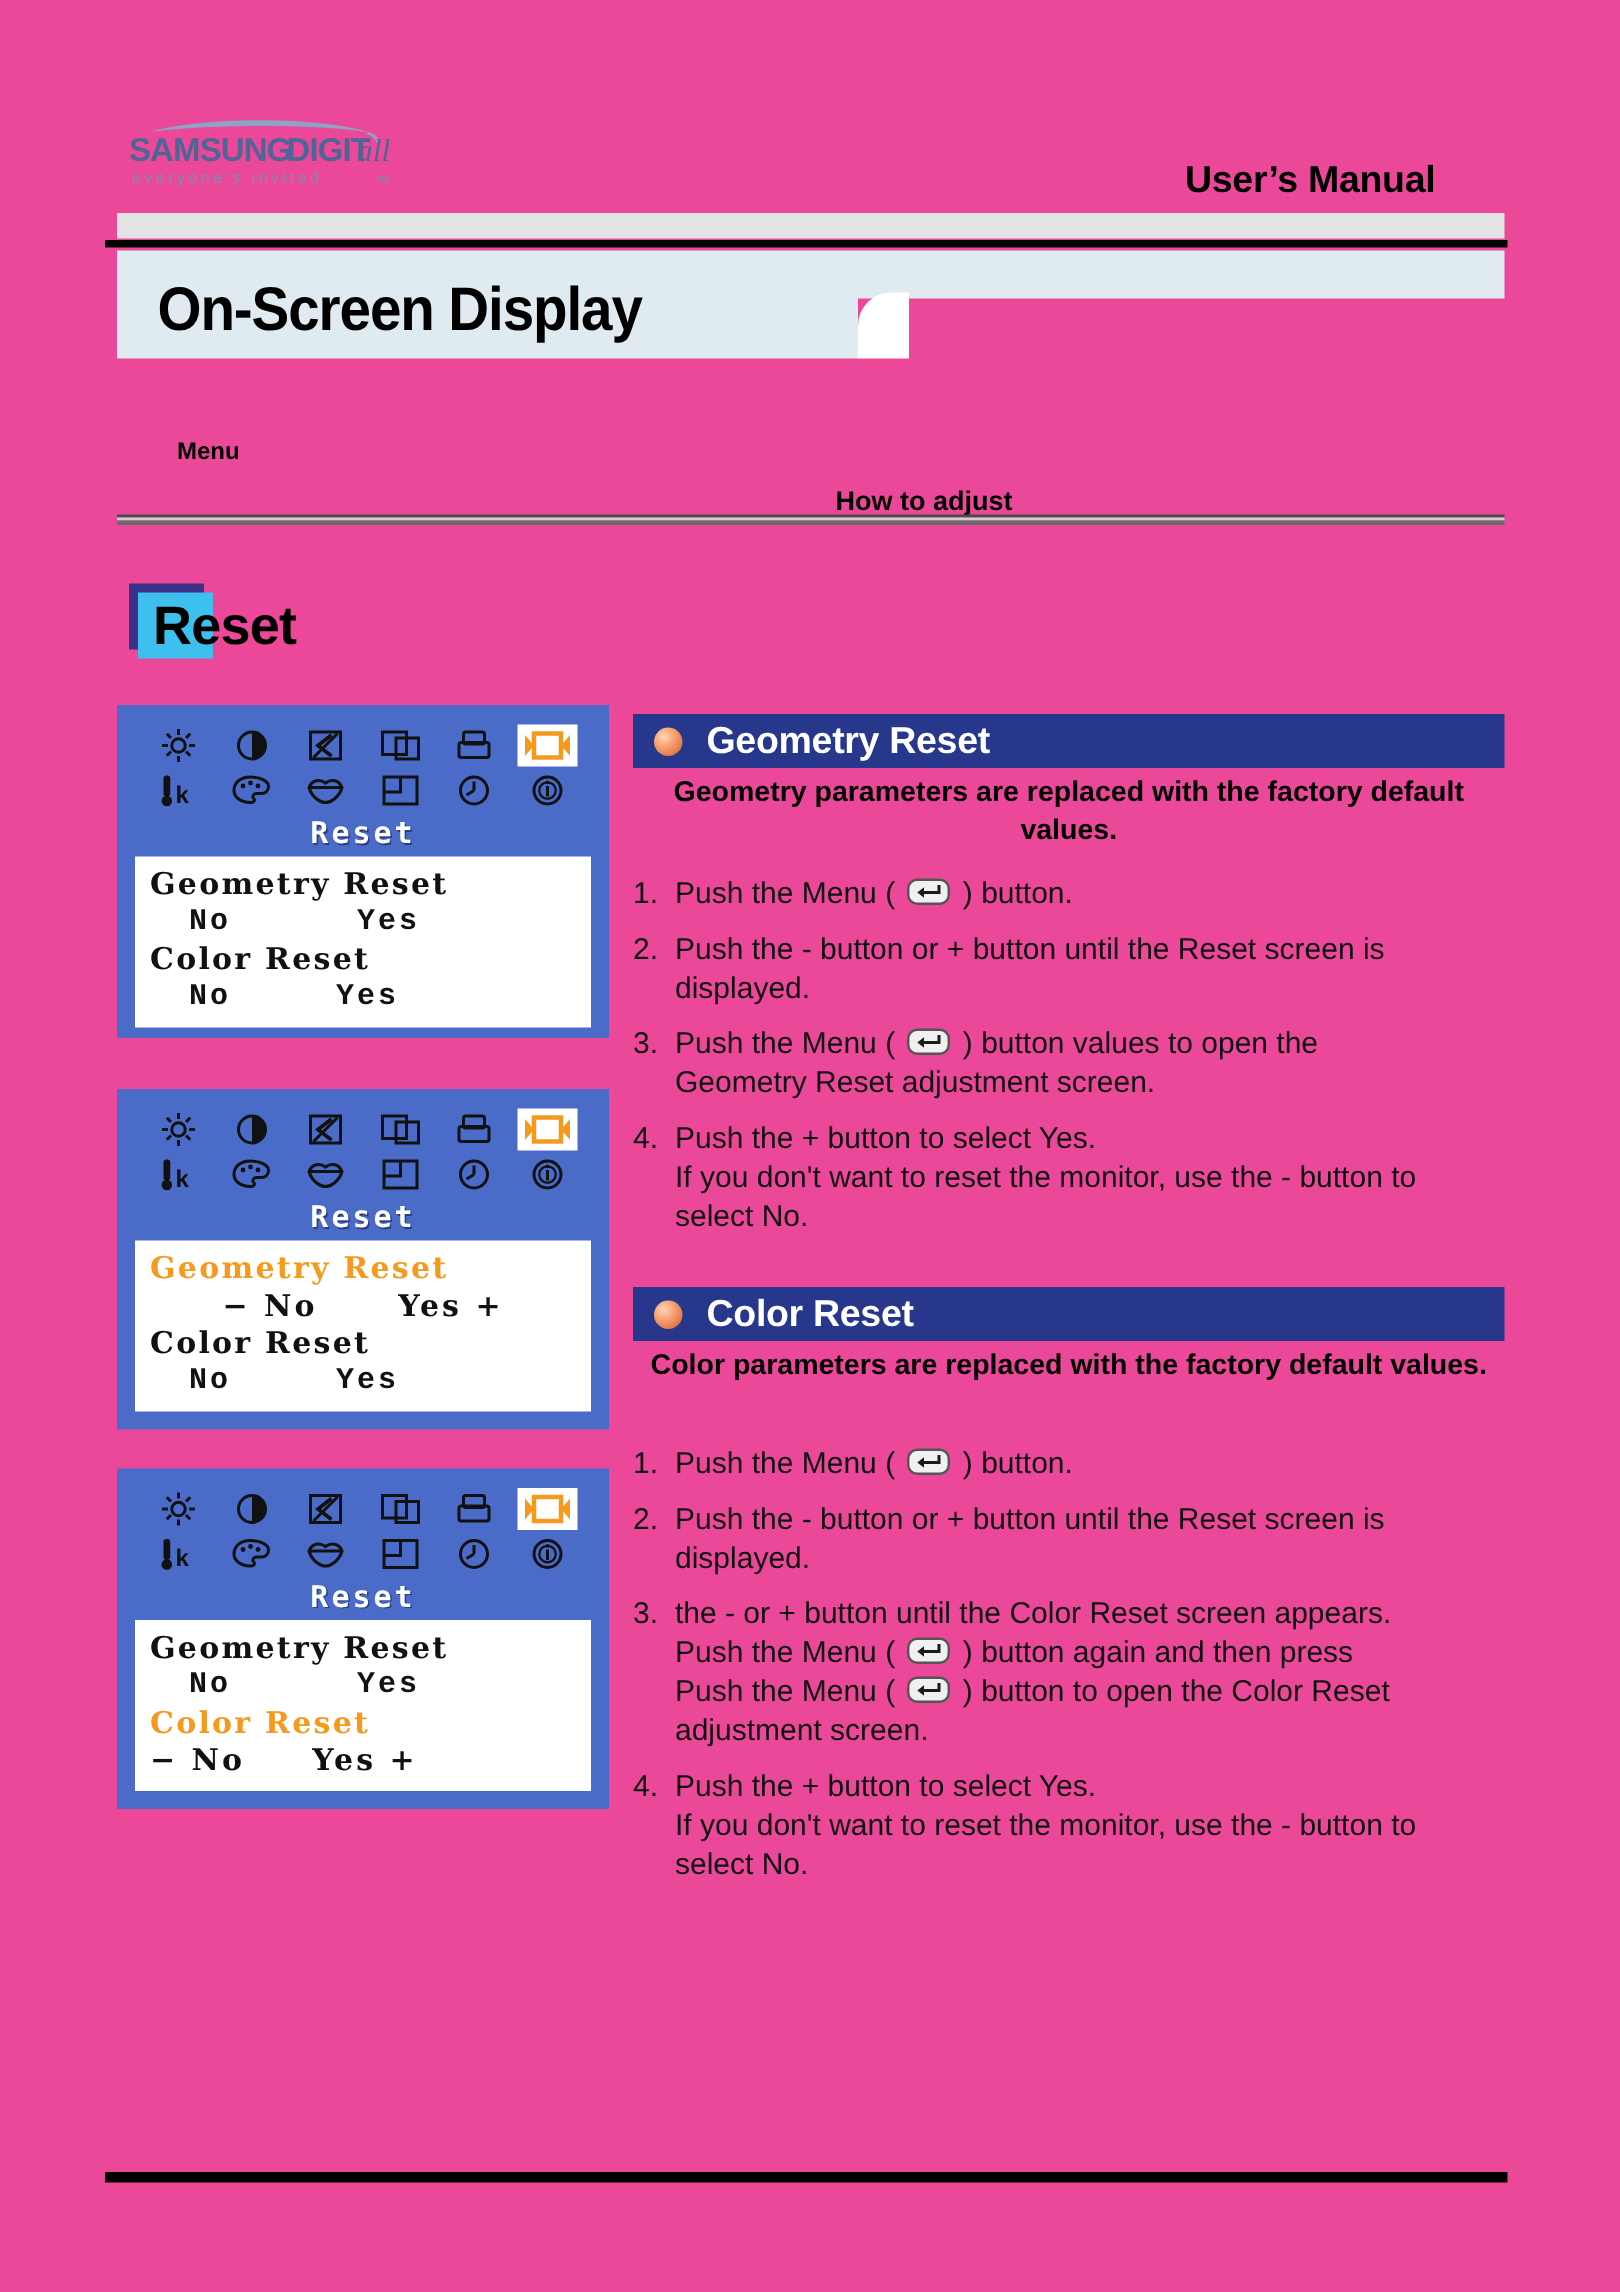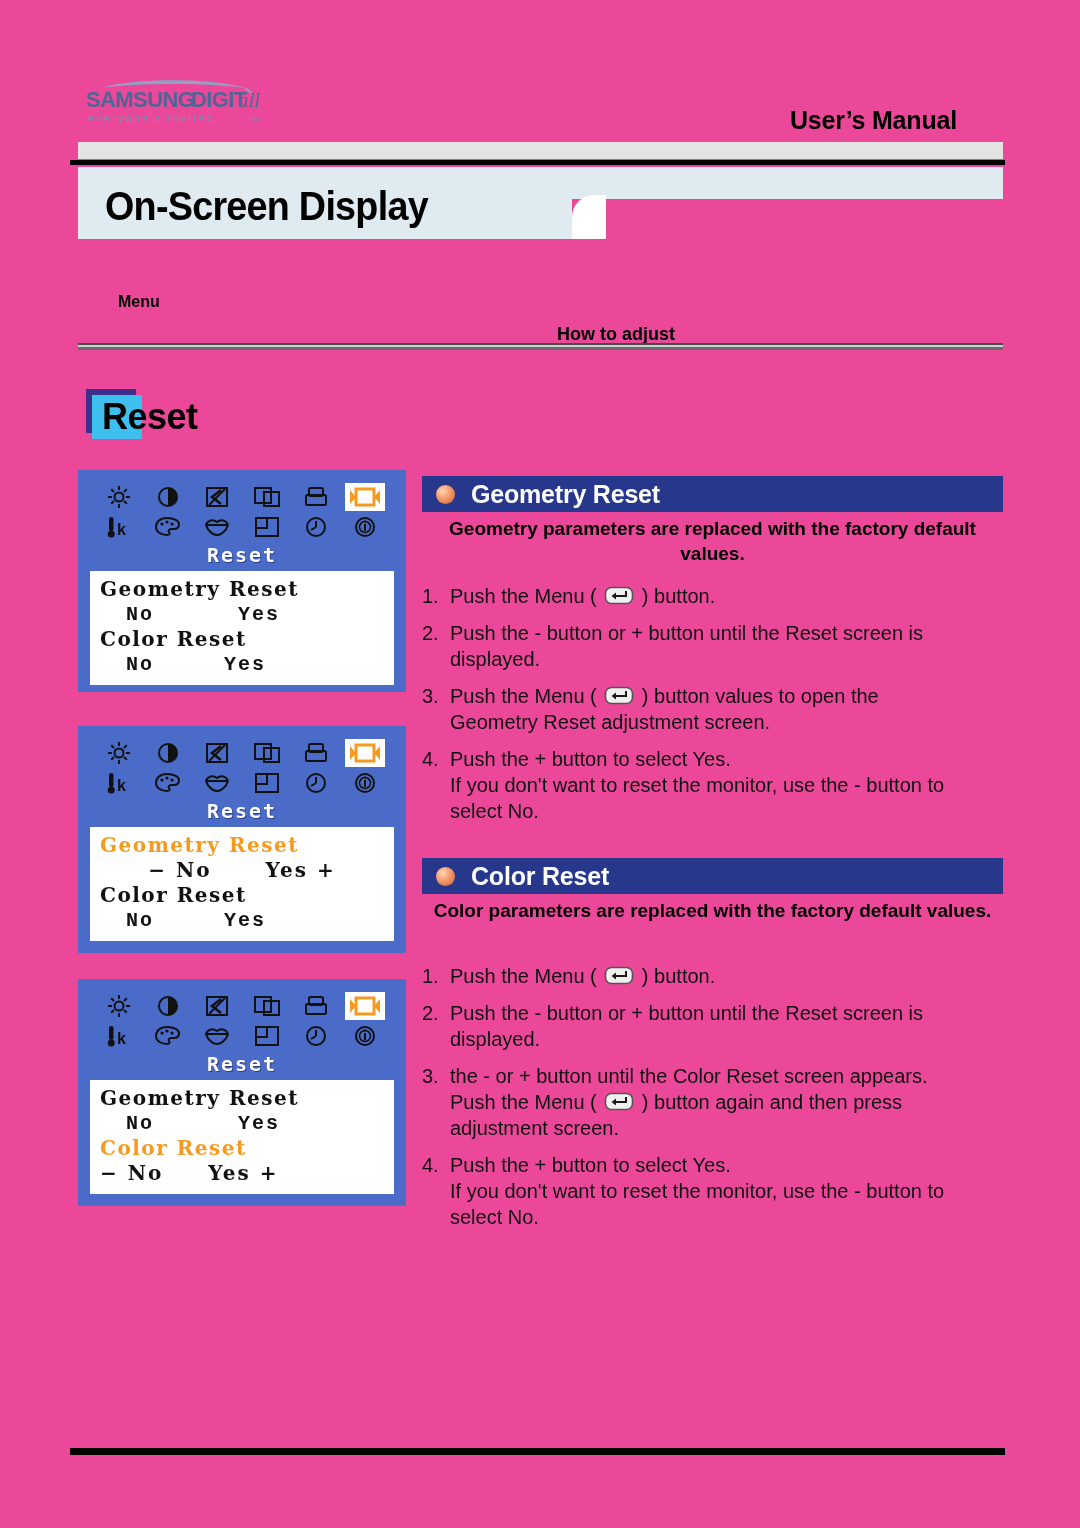--- a/index.html
+++ b/index.html
@@ -697,20 +697,25 @@
 
     <div class="step">
       <span class="num">3.</span>
       <span class="body">
         <span class="sub"> the - or + button until the Color Reset screen appears.</span>
         <span class="sub"><span>Push the Menu ( </span><span class="menu-btn"><svg width="30" height="19" viewBox="0 0 30 19">
                 <rect x="1.5" y="1.5" width="27" height="16" rx="6" fill="#f0f0f0" stroke="#555" stroke-width="1.6"></rect>
                 <path d="M22 5v5H10" fill="none" stroke="#1a1a1a" stroke-width="2"></path>
                 <path d="M12 6.5L7.5 10l4.5 3.5z" fill="#1a1a1a"></path>
               </svg></span><span> ) button again and then press</span></span>
+        <span class="sub"><span>Push the Menu ( </span><span class="menu-btn"><svg width="30" height="19" viewBox="0 0 30 19">
+                <rect x="1.5" y="1.5" width="27" height="16" rx="6" fill="#f0f0f0" stroke="#555" stroke-width="1.6"></rect>
+                <path d="M22 5v5H10" fill="none" stroke="#1a1a1a" stroke-width="2"></path>
+                <path d="M12 6.5L7.5 10l4.5 3.5z" fill="#1a1a1a"></path>
+              </svg></span><span> ) button to open the Color Reset</span></span>
         <span class="sub">adjustment screen.</span>
       </span>
     </div>
 
     <div class="step">
       <span class="num">4.</span>
       <span class="body">
         <span class="sub">Push the + button to select Yes.</span>
         <span class="sub">If you don't want to reset the monitor, use the - button to</span>
         <span class="sub">select No.</span>

